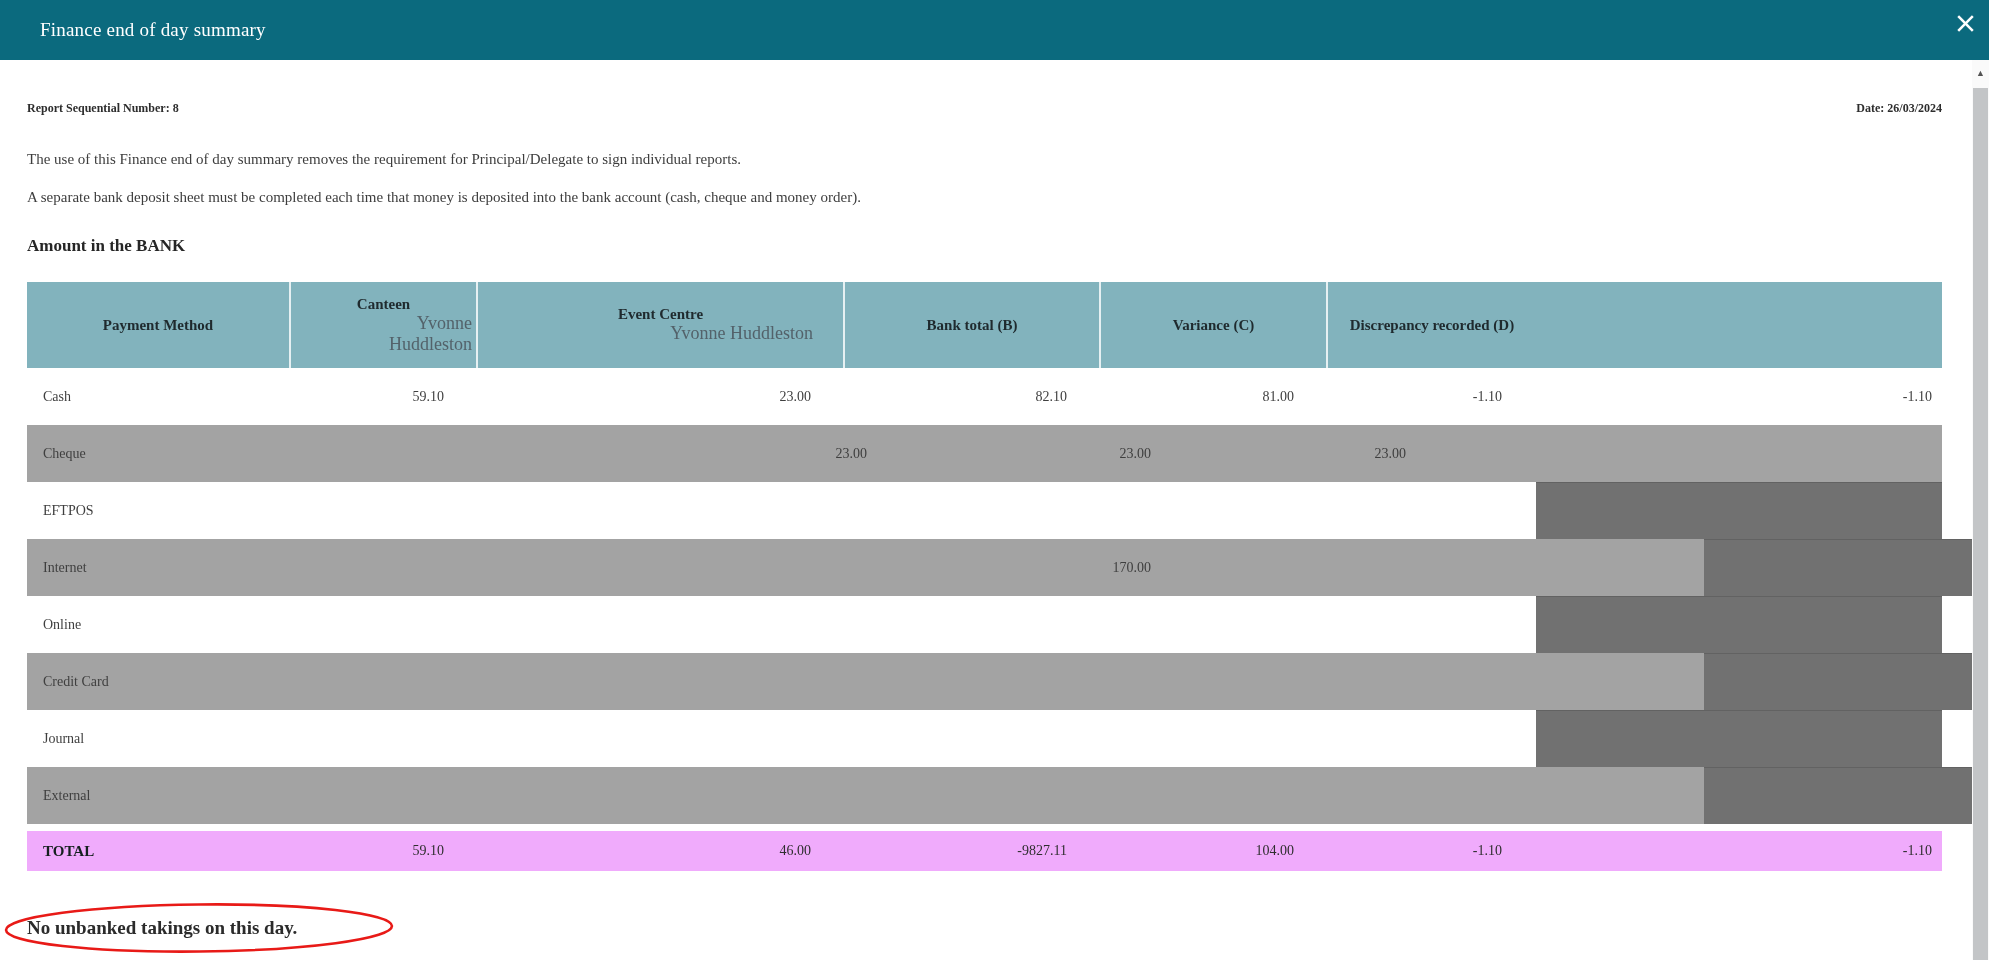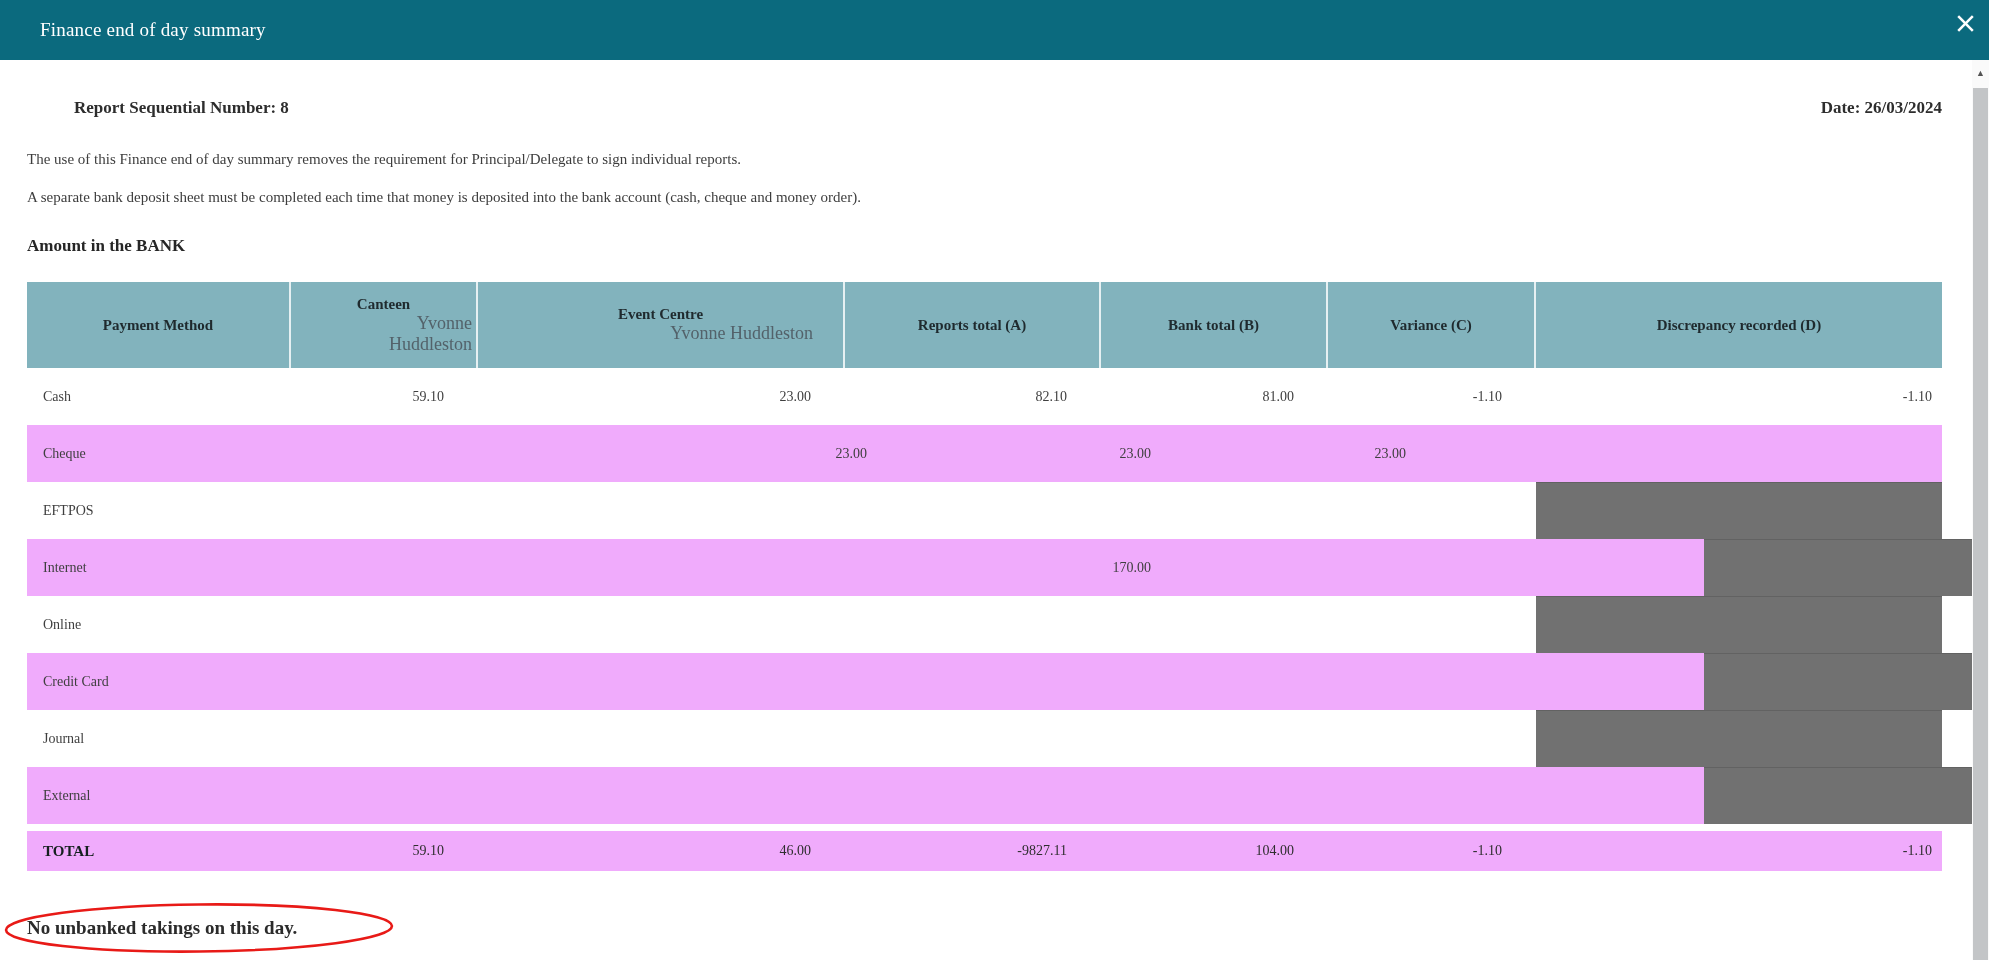--- a/index.html
+++ b/index.html
@@ -14,21 +14,21 @@
   .titlebar .title { color:#ffffff; font-size:19px; font-weight:500; letter-spacing:.2px; }
   .close-btn { position:absolute; top:10px; right:11px; width:26px; height:26px; border:none;
     background:transparent; cursor:pointer; display:flex; align-items:center; justify-content:center; }
   .close-btn svg { display:block; }
 
   
   .content { padding:0 47px 0 27px; }
 
   .report-line { margin-top:37px; display:flex; justify-content:space-between; align-items:baseline;
     line-height:22px; }
-  .report-line span { font-size:17px; font-weight:bold; color:#2d2d2d;margin-left:47px; }
+  .report-line span { font-size:12px; font-weight:bold; color:#2d2d2d; }
 
   .intro { font-size:15px; color:#3d3d3d; line-height:20px; }
   .intro.first { margin-top:30px; }
   .intro.second { margin-top:18px; }
 
   .section-heading { margin-top:28px; font-size:17px; font-weight:bold; color:#262626; line-height:22px; }
 
   
   .bank-table { margin-top:25px; width:1915px; }
   .thead, .trow { display:grid; grid-template-columns:264px 187px 367px 256px 227px 208px 406px; }
@@ -36,21 +36,21 @@
   .thead { height:86px; background:#82b3bd; }
   .th { display:flex; flex-direction:column; align-items:center; justify-content:center; 
     border-right:2px solid rgba(255,255,255,0.8); }
   .th:last-child { border-right:none; }
   .th-label { font-size:15px; font-weight:bold; color:#1f2a2e; }
   .th-sub { font-size:18px; font-weight:500; color:#53626a; align-self:stretch; text-align:right;padding-left:44px; }
   .th.c-canteen .th-sub { padding-right:4px; }
   .th.c-event   .th-sub { padding-right:30px; }
 
   .trow { height:57px; background:#ffffff; }
-  .trow.stripe { background:#f0abfc;gap:28px; }
+  .trow.stripe { background:#a3a3a3;gap:28px; }
   .td { display:flex; align-items:center; justify-content:flex-end; padding-right:34px;
     font-size:14px; color:#3f3f3f; }
   .td.col0 { justify-content:flex-start; padding-left:16px; padding-right:0; }
   .td.col6 { padding-right:10px; }
   .td.blocked { background:#717171; border-top:1px solid rgba(0,0,0,0.13); }
 
   .trow.total { height:40px; background:#f0abfc; margin-top:7px; }
   .trow.total .td { color:#2e2e2e; }
   .trow.total .td.col0 { font-weight:bold; font-size:15px; color:#15201f; }
 
@@ -101,23 +101,20 @@
         </div>
         <div class="th c-canteen">
           <span class="th-label">Canteen</span>
           <span class="th-sub">Yvonne Huddleston</span>
         </div>
         <div class="th c-event">
           <span class="th-label">Event Centre</span>
           <span class="th-sub">Yvonne Huddleston</span>
         </div>
         <div class="th">
-          <span class="th-label">Reports total (A)</span>
-        </div>
-        <div class="th">
           <span class="th-label">Bank total (B)</span>
         </div>
         <div class="th">
           <span class="th-label">Variance (C)</span>
         </div>
         <div class="th">
           <span class="th-label">Discrepancy recorded (D)</span>
         </div>
       </div>
 

